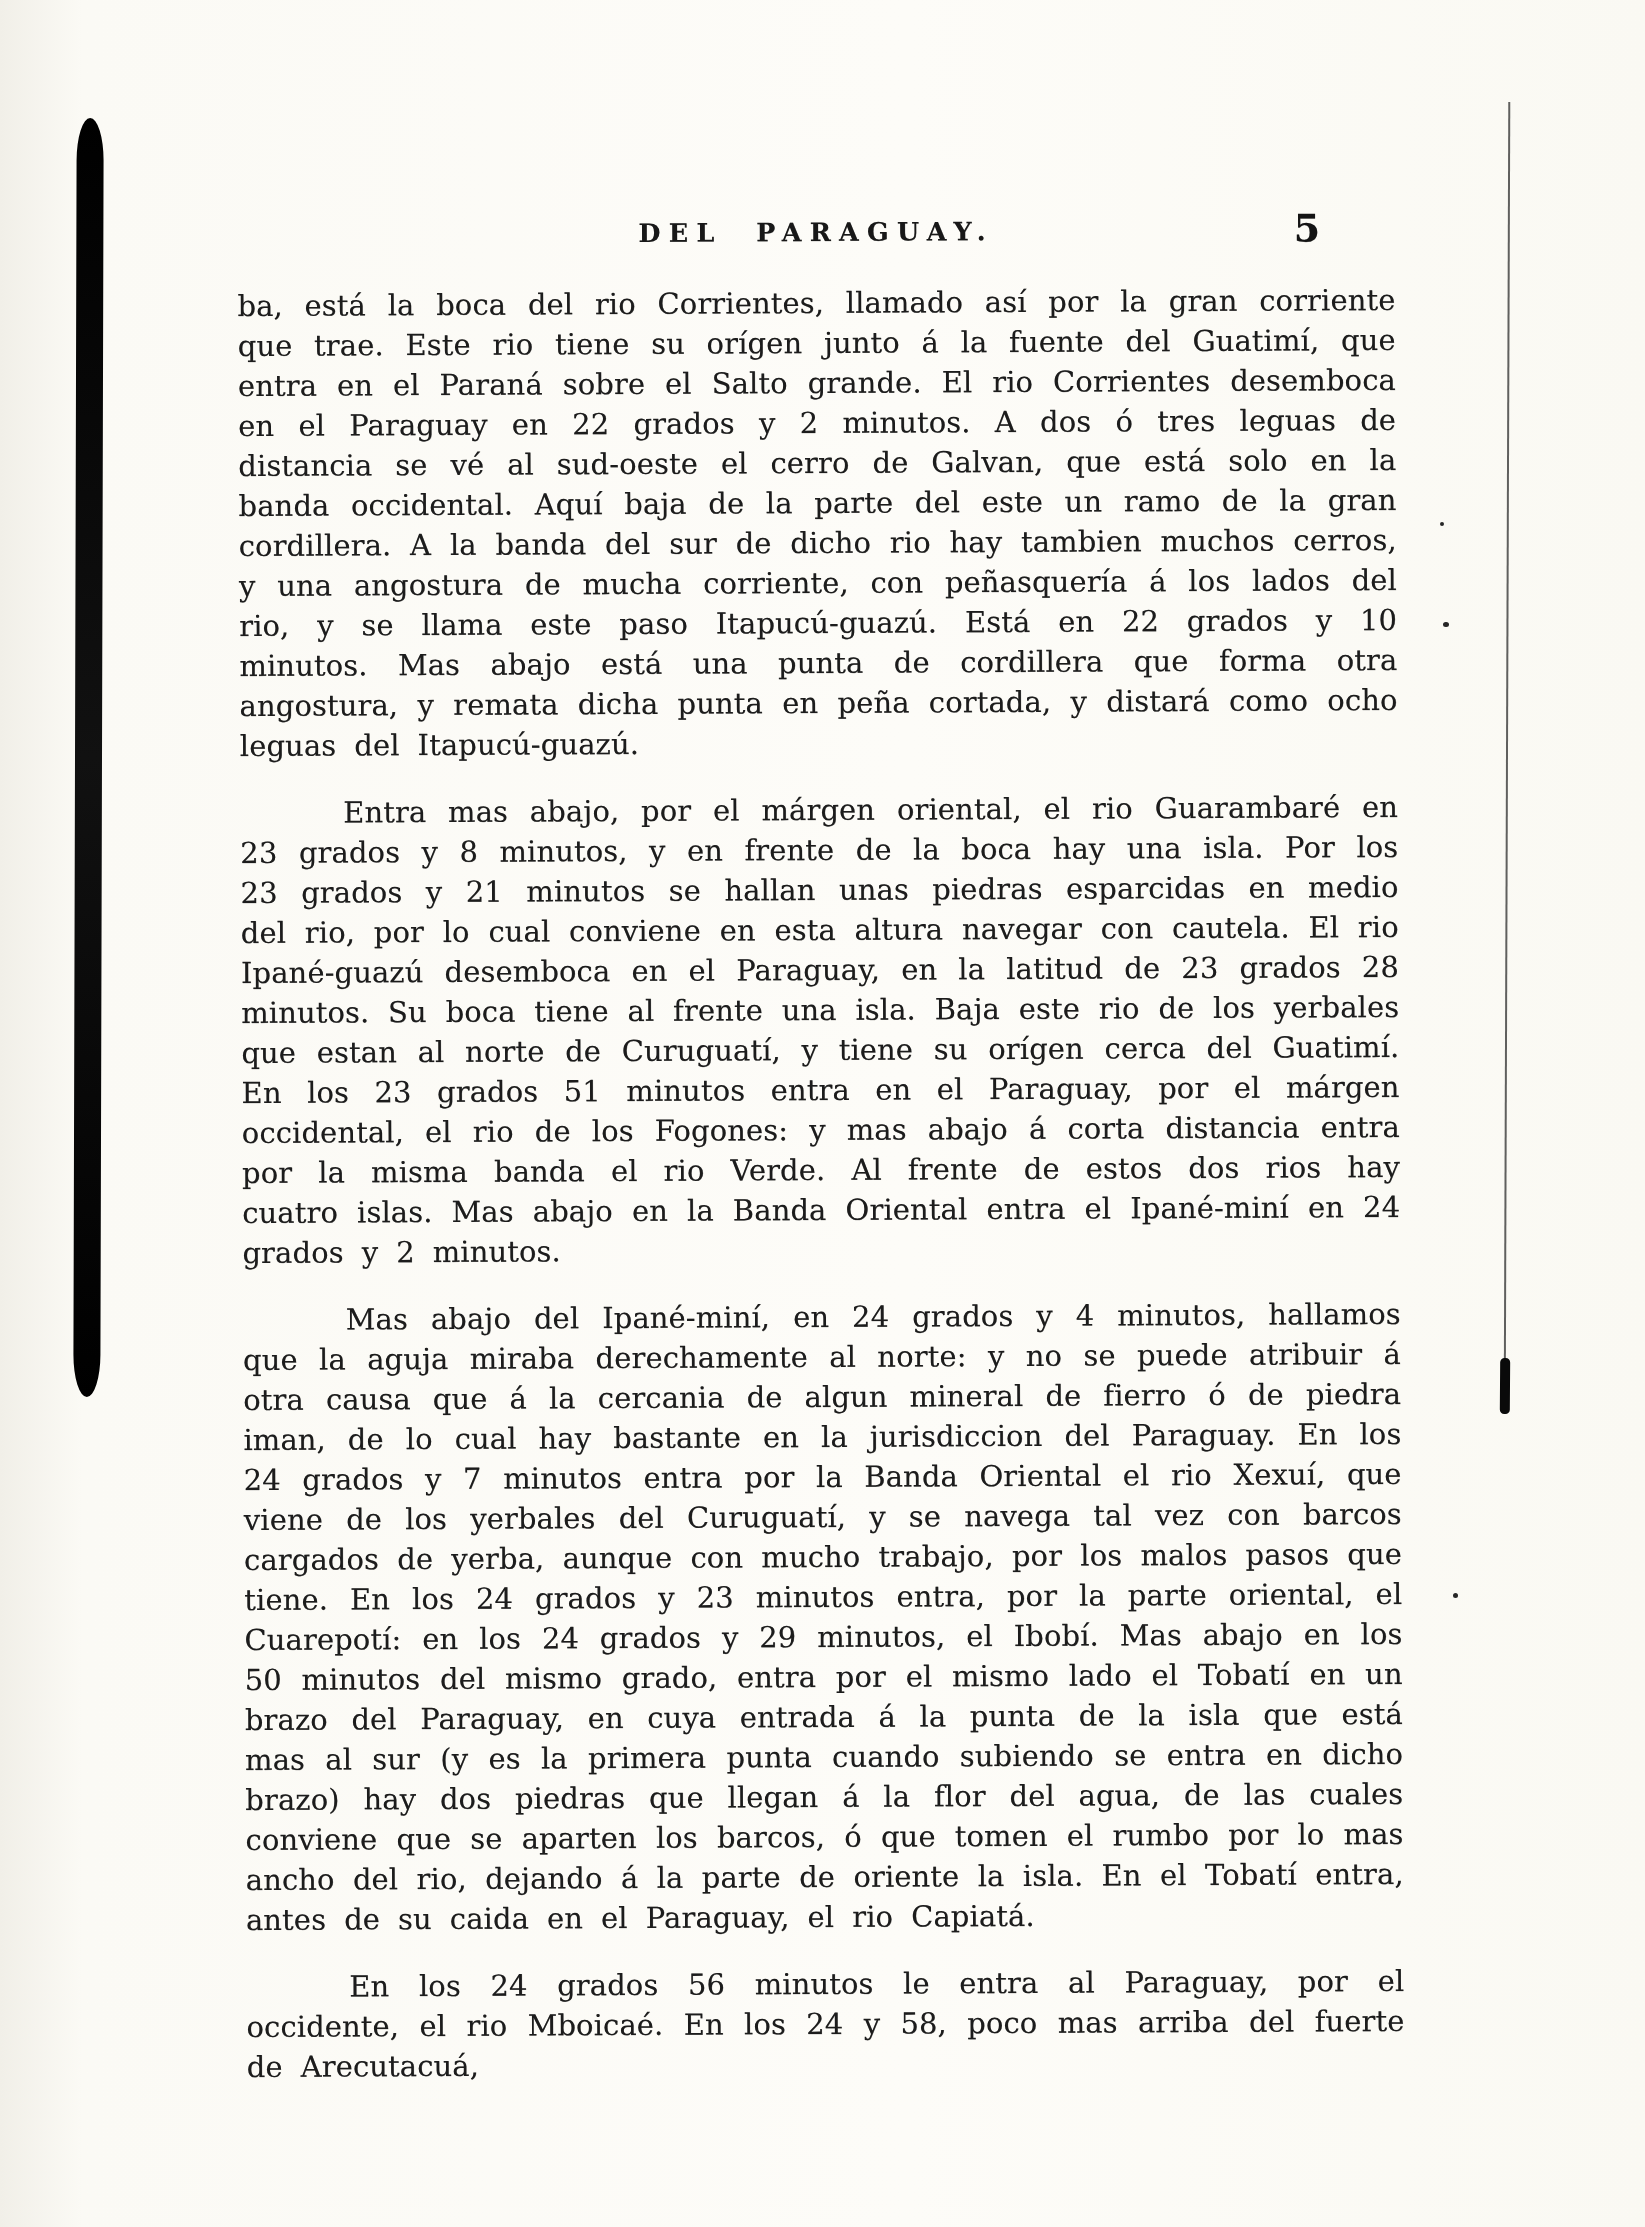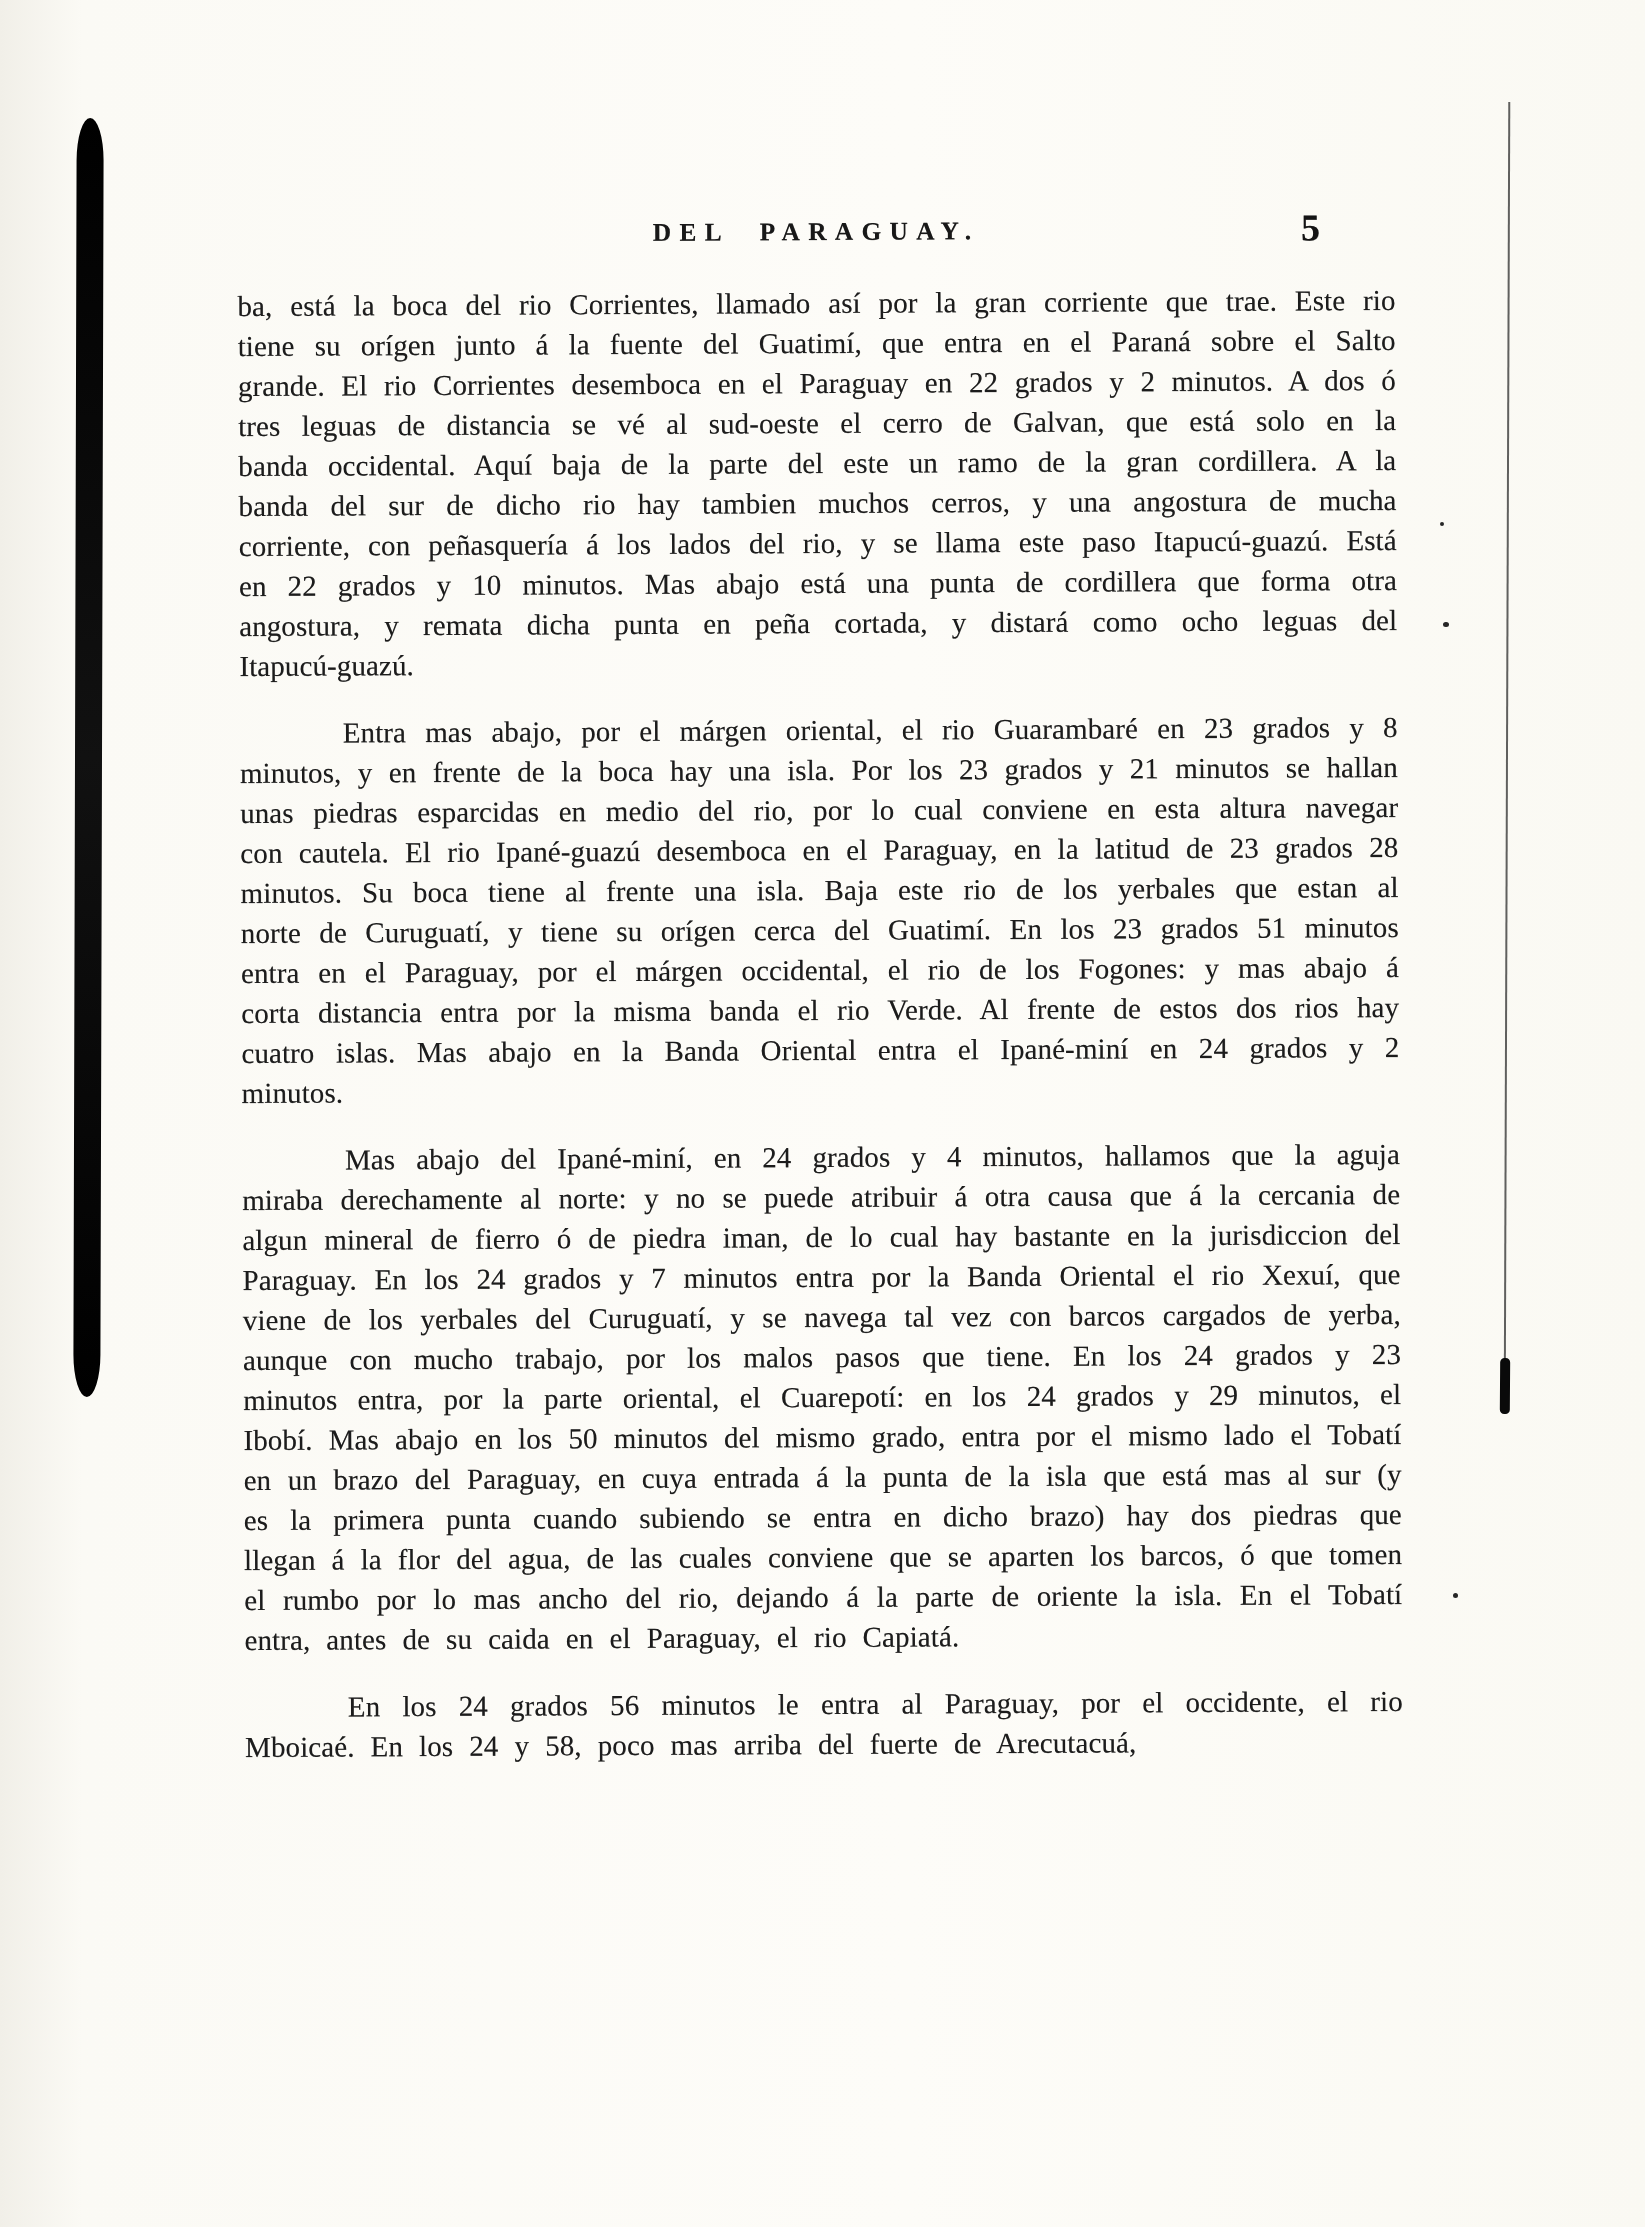--- a/index.html
+++ b/index.html
@@ -9,21 +9,20 @@
     background: #e8e6e0;
   }
 
   .scan-page {
     position: relative;
     width: 1646px;
     height: 2227px;
     overflow: hidden;
     background: linear-gradient(90deg, #f1efe8 0%, #fbfaf5 5%, #fdfcf8 55%, #faf9f3 100%);
     color: #1c1c1c;
-    font-family: Liberation Serif, serif;
   }
 
   
   .binding-bar {
     position: absolute;
     left: 75px;
     top: 118px;
     width: 27px;
     height: 1279px;
     background: linear-gradient(180deg, #000 0%, #111 50%, #000 100%);

